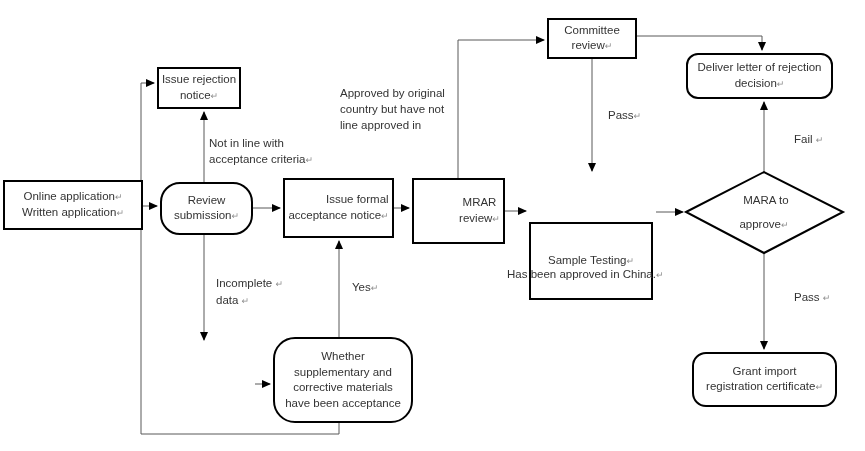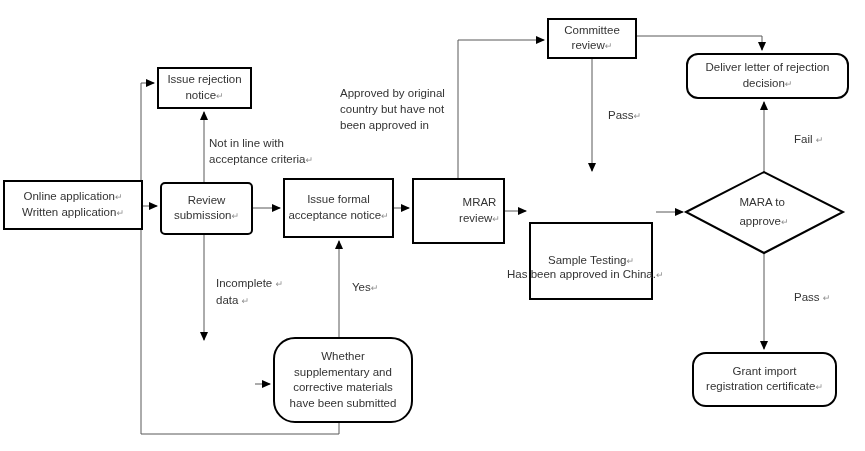--- a/index.html
+++ b/index.html
@@ -15,31 +15,31 @@
     display:flex; align-items:center; justify-content:center;
     text-align:center; white-space:pre-line; line-height:15.5px;
   }
   .lbl {
     position:absolute; z-index:3; white-space:pre-line; line-height:16px;
     text-align:left;
   }
   .cr {color:#8f8f8f; font-size:9px;}
   .dtext {
     position:absolute; z-index:2; display:flex; align-items:center; justify-content:center;
-    text-align:left; white-space:pre-line; line-height:19px;
+    text-align:right; white-space:pre-line; line-height:24px;
   }
   
   #n-online   {left:3px;   top:180px; width:140px; height:50px;}
-  #n-review   {left:160px; top:182px; width:93px;  height:53px; border-radius:5px;}
-  #n-reject   {left:157px; top:67px;  width:95px;  height:42px;}
-  #n-formal   {left:283px; top:178px; width:111px; height:60px;}
+  #n-review   {left:160px; top:182px; width:93px;  height:53px; border-radius:20px;}
+  #n-reject   {left:157px; top:67px;  width:84px;  height:42px;}
+  #n-formal   {left:283px; top:178px; width:111px; height:60px;text-align:right;}
   #n-mrar     {left:412px; top:178px; width:93px;  height:66px;padding-left:42px;}
   #n-committee{left:547px; top:18px;  width:90px;  height:41px;}
   #n-sample   {left:529px; top:174px; width:124px; height:78px;margin-top:48px;}
-  #n-deliver  {left:686px; top:53px;  width:163px; height:46px; border-radius:12px;}
+  #n-deliver  {left:686px; top:53px;  width:147px; height:46px; border-radius:12px;}
   #n-grant    {left:692px; top:352px; width:145px; height:55px; border-radius:14px;}
   #n-notice   {left:151px; top:343px; width:104px; height:73px;}
   #n-whether  {left:273px; top:337px; width:140px; height:86px; border-radius:22px; border-width:2.5px;}
   #n-diamond-text {left:687px; top:186px; width:154px; height:52px;}
   
   #l-notinline {left:209px; top:135px;}
   #l-incomplete{left:216px; top:275px;}
   #l-yes       {left:352px; top:279px;}
   #l-approved-orig {left:340px; top:85px;}
   #l-pass-top  {left:608px; top:107px;}
@@ -124,29 +124,29 @@
   <div class="node" id="n-grant">
     <span class="txt">Grant import
 registration certificate<span class="cr">↵</span></span>
   </div>
 
 
   <div class="node" id="n-whether">
     <span class="txt">Whether
 supplementary and
 corrective materials
-have been submitted</span>
+have been acceptance</span>
   </div>
 
   <div class="lbl txt" id="l-incomplete">Incomplete <span class="cr">↵</span>
 data <span class="cr">↵</span></div>
   <div class="lbl txt" id="l-notinline">Not in line with
 acceptance criteria<span class="cr">↵</span></div>
   <div class="lbl txt" id="l-yes">Yes<span class="cr">↵</span></div>
   <div class="lbl txt" id="l-approved-orig">Approved by original
 country but have not
-been approved in</div>
+line approved in</div>
   <div class="lbl txt" id="l-pass-top">Pass<span class="cr">↵</span></div>
   <div class="lbl txt" id="l-fail">Fail <span class="cr">↵</span></div>
   <div class="lbl txt" id="l-pass-bot">Pass <span class="cr">↵</span></div>
   <div class="lbl txt" id="l-china">Has been approved in China.<span class="cr">↵</span></div>
 
 </div>
 
 </body></html>

